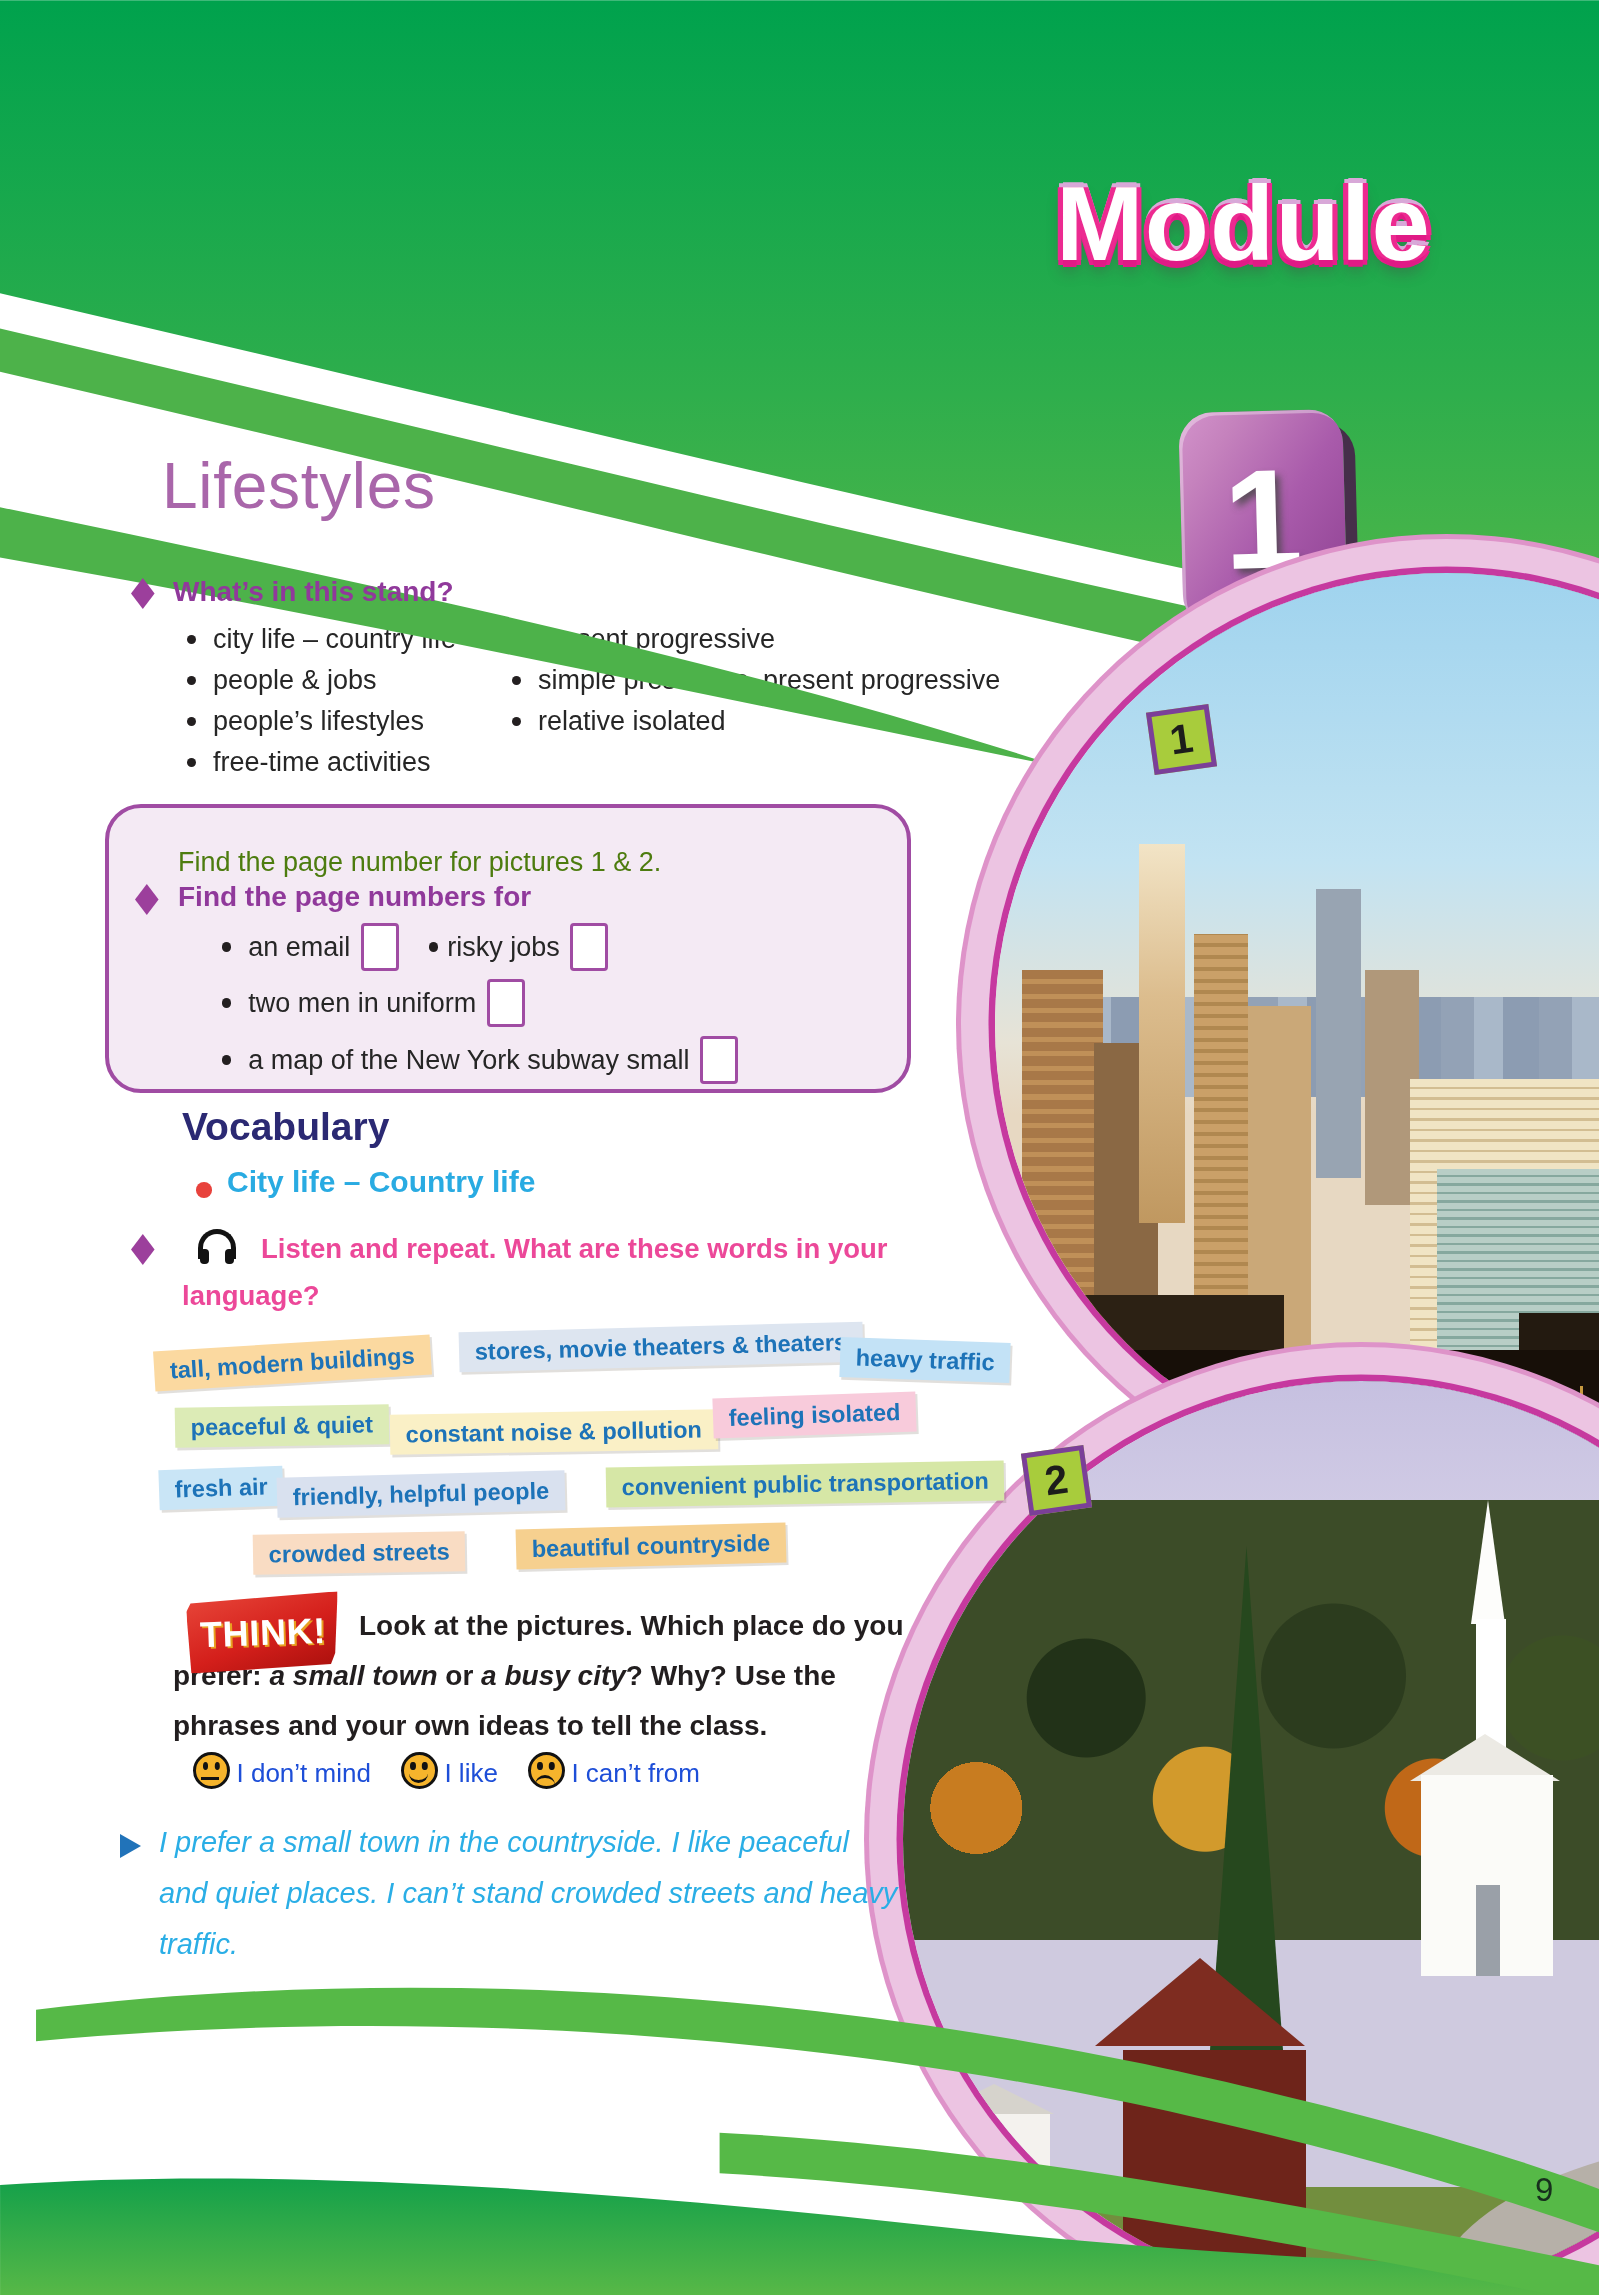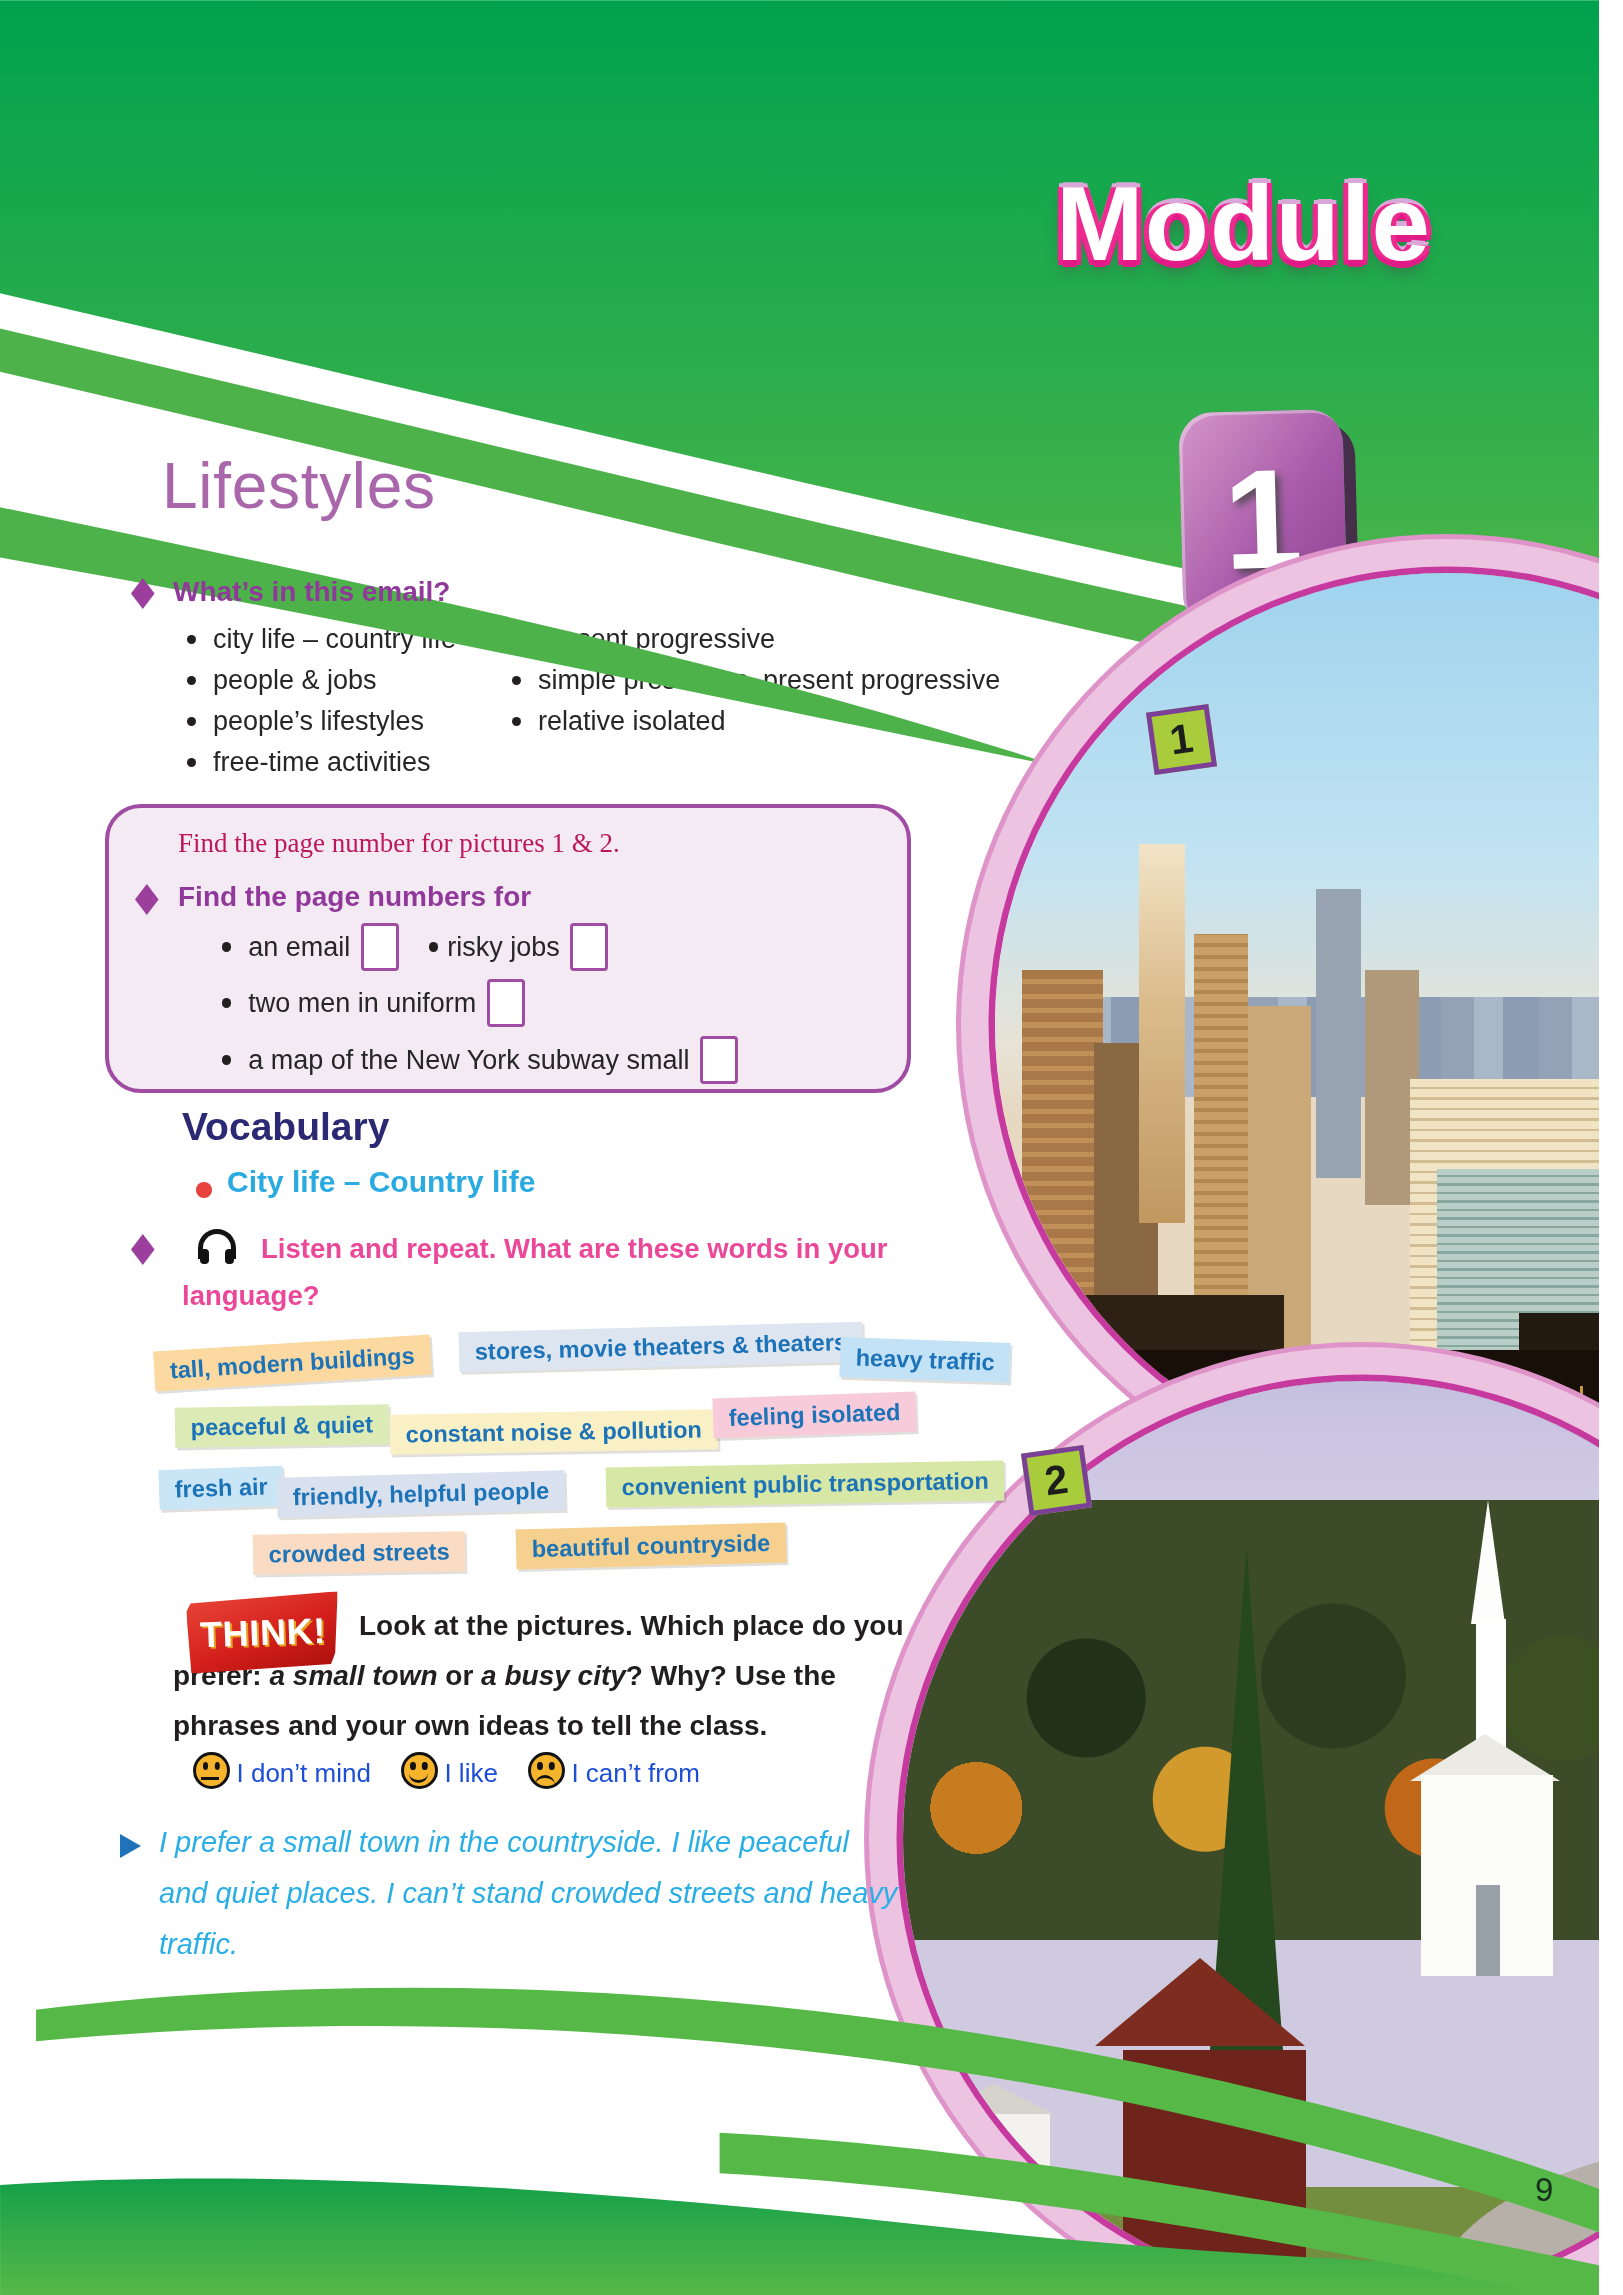--- a/index.html
+++ b/index.html
@@ -110,21 +110,21 @@
   #whats-heading { left:173px; top:576px; }
 
   ul.blist { list-style:none; position:absolute; }
   ul.blist li { position:relative; font-size:27px; color:#262626; line-height:41px; white-space:nowrap; }
   ul.blist li::before { content:""; position:absolute; left:-26px; top:15.7px; width:9.2px; height:9.2px; border-radius:50%; background:#231f20; }
   #blist-left { left:213px; top:619px; }
   #blist-right { left:538px; top:619px; }
 
   .find-box { left:105px; top:804px; width:806px; height:289px;
     background:#f4eaf4; border:4.6px solid #a04ca3; border-radius:36px; }
-  .fb-instruction { position:absolute; left:69px; top:20px; font-size:27px; color:#be185d;font-family:Liberation Serif, serif; }
+  .fb-instruction { position:absolute; left:69px; top:39px; font-size:27px; color:#4d7c0f; }
   #fb-diamond { left:26px; top:76px; }
   #fb-heading { position:absolute; left:69px; top:73px; }
   .fb-row { position:absolute; left:113px; display:flex; align-items:center; font-size:27px; color:#262626; }
   .fb-row::before { content:""; width:9.2px; height:9.2px; border-radius:50%; background:#231f20; margin-right:17px; }
   #fb-row1 { top:115px; } #fb-row2 { top:171px; } #fb-row3 { top:228px; }
   .mid-dot { width:9.2px; height:9.2px; border-radius:50%; background:#231f20; margin:0 9.2px 0 19.6px; }
   .answer-box { display:inline-block; width:38px; height:48px; background:#fff;
     border:3.3px solid #a04ca3; border-radius:3.9px; margin:0 10.5px; }
 
   .vocab-title { left:182px; top:1105px; font-size:39px; font-weight:bold; color:#2b2973; }
@@ -239,21 +239,21 @@
     <div class="k-barnroof"></div>
     <div class="k-barn"></div>
   </div>
 
   <div class="pic-badge" id="pic-badge-1">1</div>
   <div class="pic-badge" id="pic-badge-2">2</div>
 
   <h1 class="content page-title">Lifestyles</h1>
 
   <span class="diamond content" id="whats-diamond"></span>
-  <h2 class="content sec-heading" id="whats-heading">What’s in this email?</h2>
+  <h2 class="content sec-heading" id="whats-heading">What’s in this stand?</h2>
   <ul class="blist" id="blist-left">
     <li>city life – country life</li>
     <li>people &amp; jobs</li>
     <li>people’s lifestyles</li>
     <li>free-time activities</li>
   </ul>
   <ul class="blist" id="blist-right">
     <li>present progressive</li>
     <li>simple present vs. present progressive</li>
     <li>relative isolated</li>

